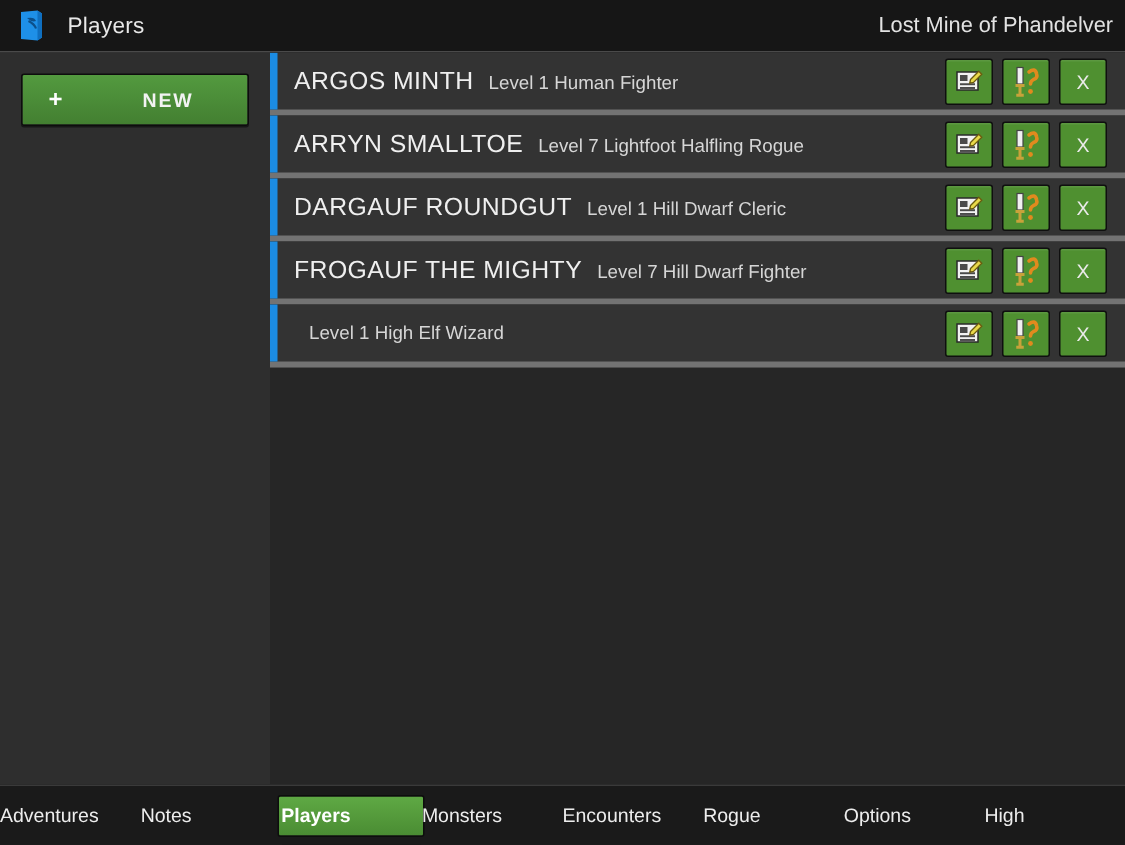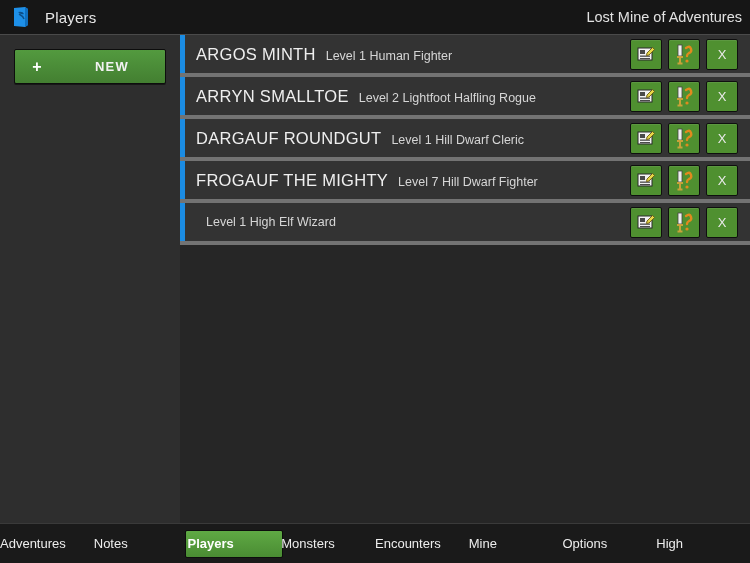--- a/index.html
+++ b/index.html
@@ -202,21 +202,21 @@
   <div class="header">
     <div class="app-icon">
       <svg width="22" height="22" viewBox="0 0 22 22">
         <path d="M3 2 L14 1 L17 3 L17 19 L14 21 L3 20 Z" fill="#1e90e8"></path>
         <path d="M14 1 L17 3 L17 19 L14 21 Z" fill="#0f6fc0"></path>
         <path d="M7 6 q5 -1 6 2 q-3 1 -6 -2 Z" fill="#0c4f8a"></path>
         <path d="M8 8 q4 2 5 5" stroke="#0c4f8a" stroke-width="1.4" fill="none"></path>
       </svg>
     </div>
     <div class="header-title">Players</div>
-    <div class="header-right">Lost Mine of Adventures</div>
+    <div class="header-right">Lost Mine of Phandelver</div>
   </div>
 
   <div class="body-area">
 
     <div class="sidebar">
       <div class="new-button">
         <span class="new-plus">+</span>
         <span class="new-label">NEW</span>
       </div>
     </div>
@@ -249,21 +249,21 @@
                   <circle cx="13" cy="18" r="1.6" fill="#e08a1e"></circle>
                 </svg>
               </div>
               <div class="act-btn x-btn">X</div>
             </div>
           </div>
           <div class="row">
             <div class="row-accent" style="background: rgb(27, 140, 227);"></div>
             <div class="row-main">
               <span class="row-name">ARRYN SMALLTOE</span>
-              <span class="row-sub">Level 2 Lightfoot Halfling Rogue</span>
+              <span class="row-sub">Level 7 Lightfoot Halfling Rogue</span>
             </div>
             <div class="row-actions">
               <div class="act-btn">
                 <svg width="20" height="20" viewBox="0 0 20 20">
                   <rect x="2" y="4" width="14" height="12" fill="#f2f2f2" stroke="#2a2a2a" stroke-width="1"></rect>
                   <rect x="4" y="6" width="5" height="4" fill="#4a4a4a"></rect>
                   <rect x="4" y="11.5" width="10" height="1.3" fill="#4a4a4a"></rect>
                   <rect x="4" y="14" width="10" height="1.3" fill="#4a4a4a"></rect>
                   <path d="M11 9 L16.5 3.5 L18.5 5.5 L13 11 L10.5 11.5 Z" fill="#e8d84a" stroke="#6b5a10" stroke-width="0.9"></path>
                 </svg>
@@ -371,18 +371,18 @@
     </div>
 
   </div>
 
   <div class="navbar" id="navbar">
       <div class="nav-item"><span class="nav-text">Adventures</span></div>
       <div class="nav-item"><span class="nav-text">Notes</span></div>
       <div class="nav-item active"><span class="nav-pill"></span><span class="nav-text">Players</span></div>
       <div class="nav-item"><span class="nav-text">Monsters</span></div>
       <div class="nav-item"><span class="nav-text">Encounters</span></div>
-      <div class="nav-item"><span class="nav-text">Mine</span></div>
+      <div class="nav-item"><span class="nav-text">Rogue</span></div>
       <div class="nav-item"><span class="nav-text">Options</span></div>
       <div class="nav-item"><span class="nav-text">High</span></div>
     </div>
 
 </div>
 
 </body></html>

